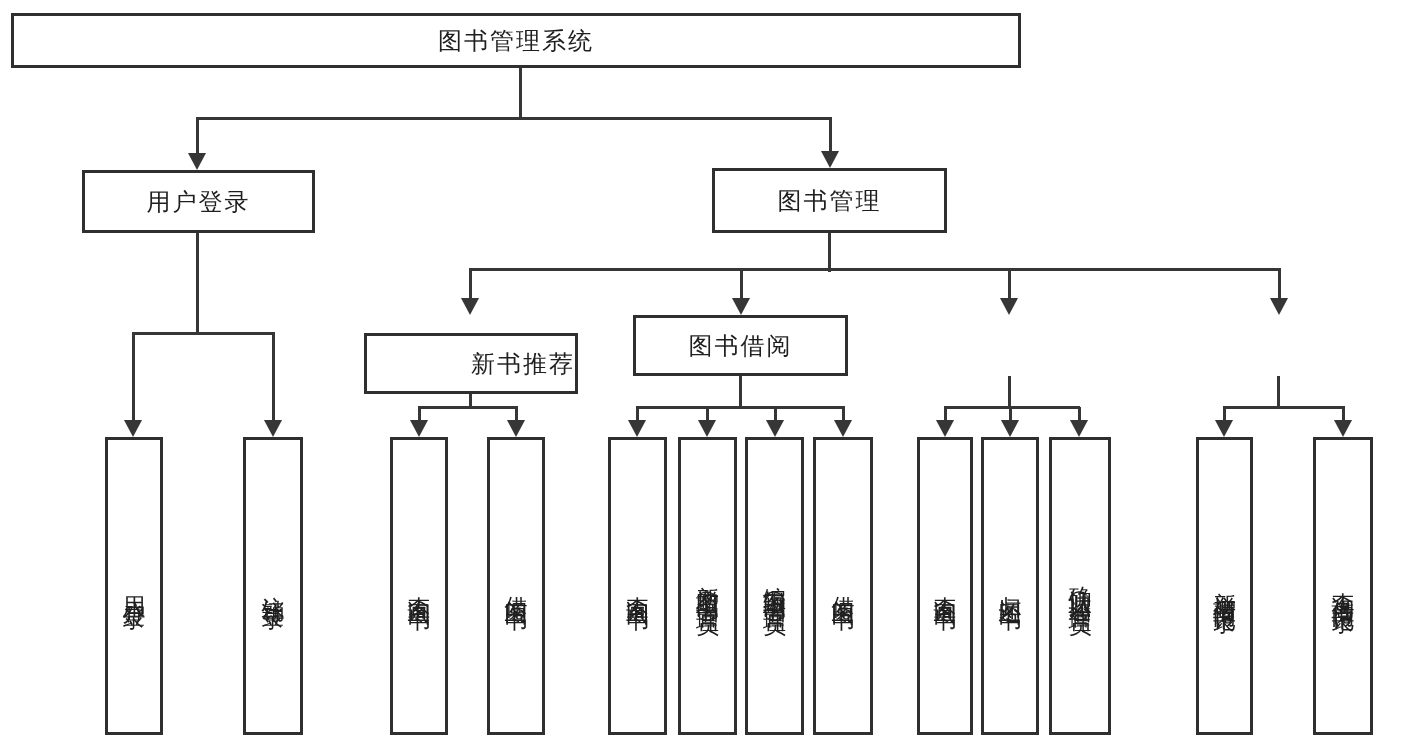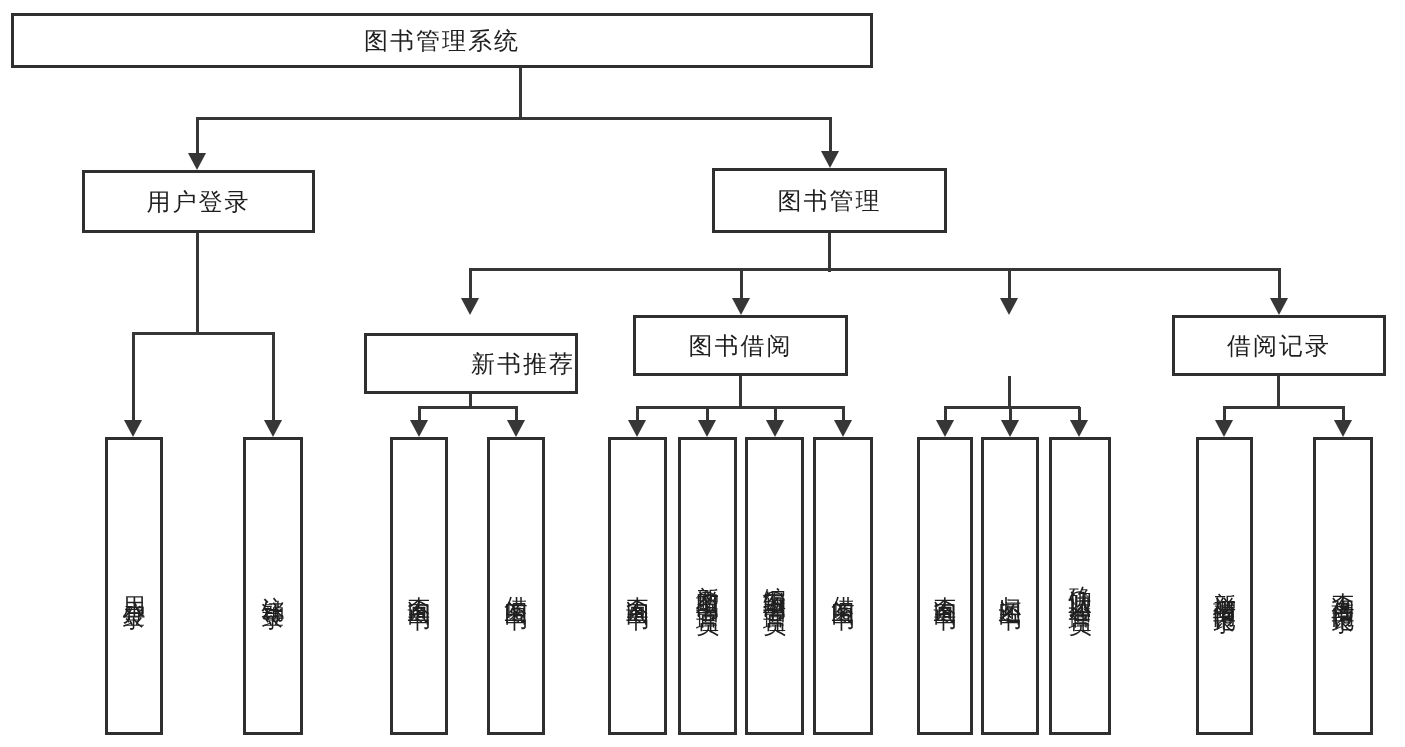--- a/index.html
+++ b/index.html
@@ -107,37 +107,34 @@
     <div class="line" style="left: 944px; top: 407px; width: 3px; height: 17px;"></div>
     <div class="arrowhead" style="left: 936px; top: 420px;"></div>
     <div class="line" style="left: 1009px; top: 407px; width: 3px; height: 17px;"></div>
     <div class="arrowhead" style="left: 1001px; top: 420px;"></div>
     <div class="line" style="left: 1078px; top: 407px; width: 3px; height: 17px;"></div>
     <div class="arrowhead" style="left: 1070px; top: 420px;"></div>
     <div class="line" style="left: 1223px; top: 407px; width: 3px; height: 17px;"></div>
     <div class="arrowhead" style="left: 1215px; top: 420px;"></div>
     <div class="line" style="left: 1342px; top: 407px; width: 3px; height: 17px;"></div>
     <div class="arrowhead" style="left: 1334px; top: 420px;"></div>
-    <div class="box h" style="left: 11px; top: 13px; width: 862px; height: 55px;">
+    <div class="box h" style="left: 11px; top: 13px; width: 1010px; height: 55px;">
       <span>图书管理系统</span>
     </div>
     <div class="box h" style="left: 82px; top: 170px; width: 233px; height: 63px;">
       <span>用户登录</span>
     </div>
     <div class="box h" style="left: 712px; top: 168px; width: 235px; height: 65px;">
       <span>图书管理</span>
     </div>
     <div class="box h" style="left: 364px; top: 333px; width: 214px; height: 61px; justify-content: flex-end;">
       <span>新书推荐</span>
     </div>
     <div class="box h" style="left: 633px; top: 315px; width: 215px; height: 61px;">
       <span>图书借阅</span>
-    </div>
-    <div class="box h" style="left: 1172px; top: 315px; width: 214px; height: 61px;">
-      <span>借阅记录</span>
     </div>
     <div class="box v" style="left: 105px; top: 437px; width: 58px; height: 298px;">
       <span>用户登录</span>
     </div>
     <div class="box v" style="left: 243px; top: 437px; width: 60px; height: 298px;">
       <span>注销登录</span>
     </div>
     <div class="box v" style="left: 390px; top: 437px; width: 58px; height: 298px;">
       <span>查询图书</span>
     </div>

